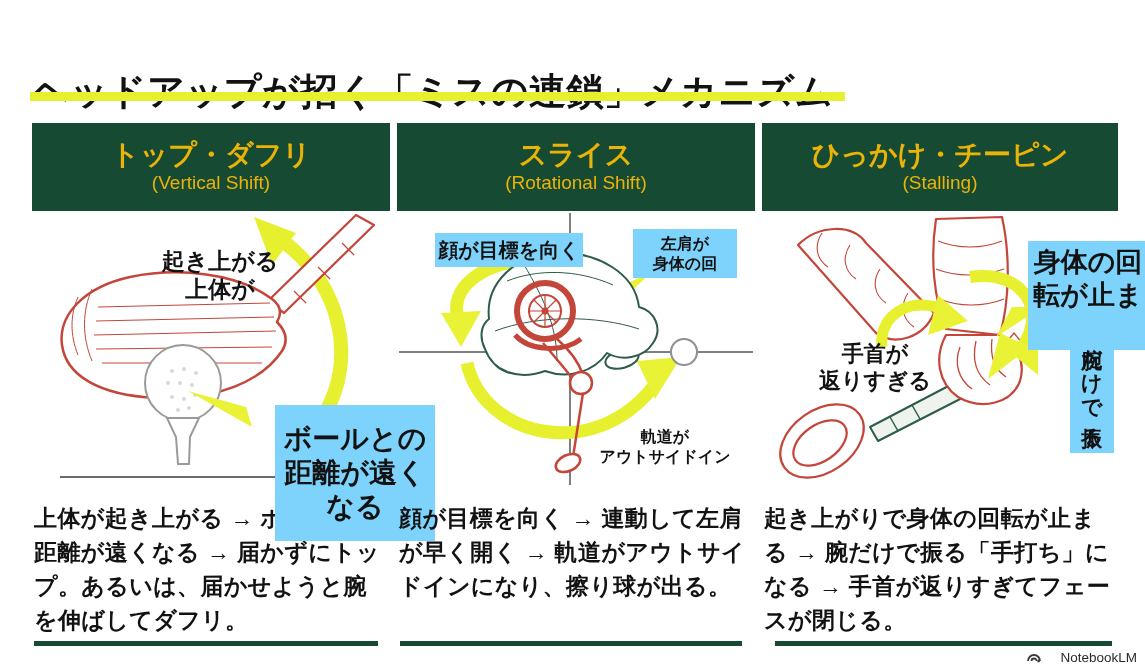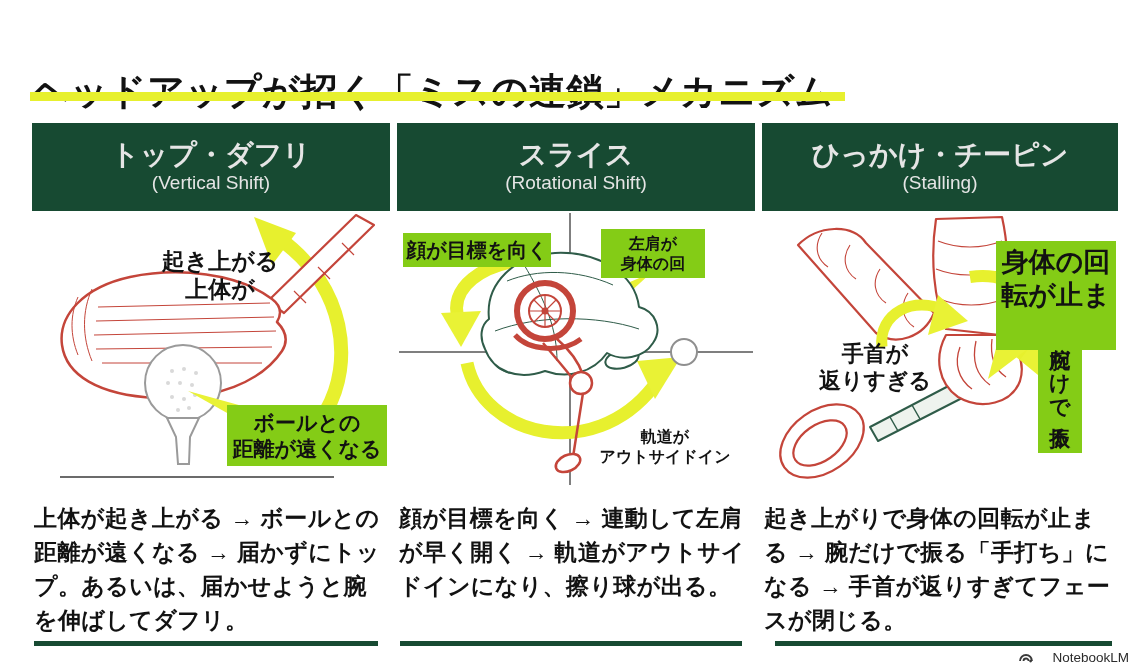--- a/index.html
+++ b/index.html
@@ -5,48 +5,48 @@
   html,body{margin:0;padding:0;background:#fff;}
   .page{position:relative;width:1145px;height:672px;background:#ffffff;overflow:hidden;
         font-family:"Liberation Sans","DejaVu Sans",sans-serif;color:#121212;}
   
   .title{position:absolute;left:32px;top:46px;font-size:37px;font-weight:800;
          letter-spacing:0.5px;line-height:1.15;white-space:nowrap;}
   .title-underline{position:absolute;left:30px;top:92px;width:815px;height:9px;background:#e7f02e;}
   
   .col{position:absolute;top:123px;width:358px;}
   #col1{left:32px}#col2{left:397px}#col3{left:762px;width:356px}
-  .col-header{height:88px;background:#174a32;color:#e5e5e5;display:flex;flex-direction:column;
+  .col-header{height:88px;background:#174a32;color:#eab308;display:flex;flex-direction:column;
               align-items:center;justify-content:center;gap:3px;}
   .col-header .jp{font-size:28px;font-weight:800;line-height:1.1;}
   .col-header .en{font-size:19px;font-weight:400;line-height:1.1;}
   .fig{position:relative;height:276px;}
   .fig svg{position:absolute;left:0;top:0;}
   .ann{position:absolute;font-weight:800;text-align:center;line-height:1.22;box-sizing:border-box;}
   .ann span{display:block;}
-  .box{background:#84cc16;}
+  .box{background:#7dd3fc;margin-left:32px;}
   .vert{writing-mode:vertical-rl;letter-spacing:2px;}
   .body-text{margin:14px 2px 0 2px;font-size:23px;font-weight:800;line-height:1.48;
              letter-spacing:0.4px;}
   
   .c1-torso{left:118px;top:36px;width:140px;font-size:23px;}
-  .c1-ball{left:195px;top:194px;width:160px;font-size:21px;padding:5px 0;}
+  .c1-ball{left:211px;top:194px;width:160px;font-size:28px;padding:17px 0;}
   
   .c2-face{left:6px;top:22px;width:148px;font-size:20px;padding:5px 0;}
   .c2-shoulder{left:204px;top:18px;width:104px;font-size:16px;padding:5px 0;}
   .c2-path{left:182px;top:216px;width:172px;font-size:16px;}
   
   .c3-rotation{left:234px;top:30px;width:120px;font-size:27px;padding:5px 0;}
   .c3-arms{left:276px;top:106px;width:44px;height:136px;font-size:21px;padding:8px 0;
            display:flex;align-items:center;justify-content:center;}
   .c3-wrist{left:38px;top:130px;width:150px;font-size:22px;}
   
   .bar{position:absolute;top:641px;height:5px;background:#174a32;}
   #bar1{left:34px;width:344px}#bar2{left:400px;width:342px}#bar3{left:775px;width:337px}
-  .watermark{position:absolute;right:16px;top:649px;display:flex;align-items:center;gap:18px;
+  .watermark{position:absolute;right:8px;top:649px;display:flex;align-items:center;gap:18px;
              font-size:13.5px;font-weight:500;color:#2b2b2b;}
 </style>
 </head>
 <body>
 
 <div class="page">
 
   <h1 class="title">ヘッドアップが招く「ミスの連鎖」メカニズム</h1>
   <div class="title-underline"></div>
 

